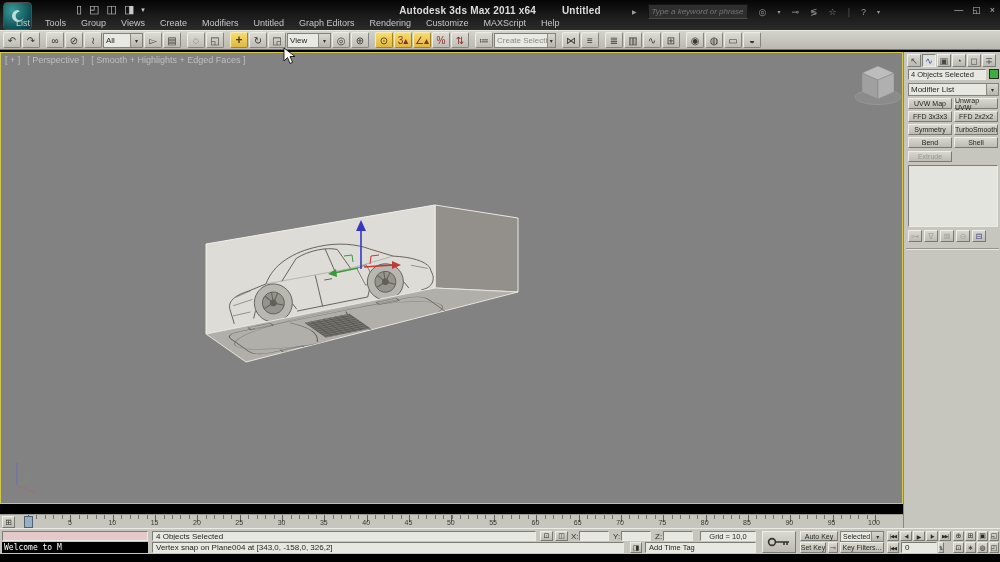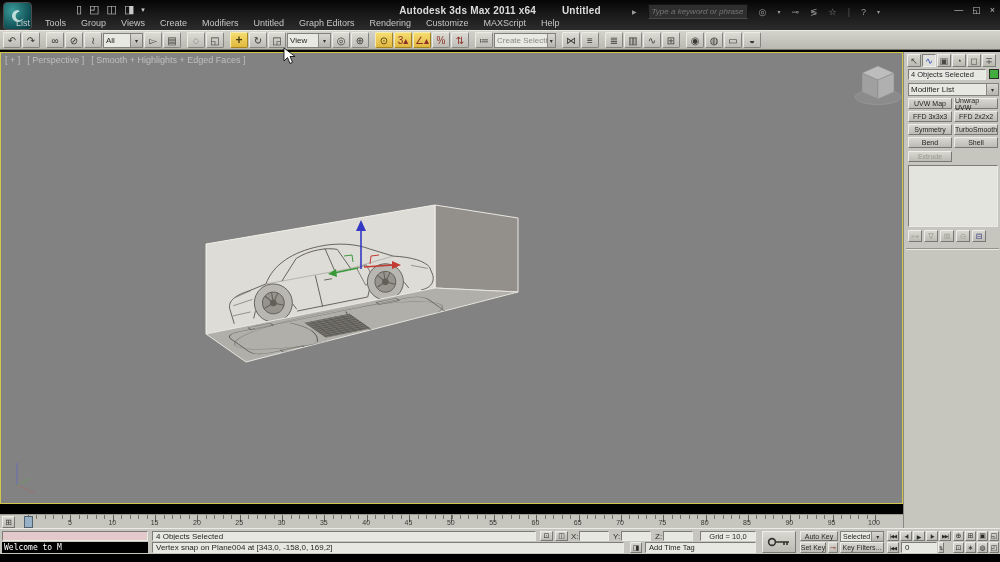--- a/index.html
+++ b/index.html
@@ -371,21 +371,21 @@
         <span>100</span>
       </div>
     <div class="tb-handle"></div>
   </div>
 
   <div class="statusbar">
     <div class="sb sunken" style="left:2px;top:2px;width:146px;height:10px;background:#e3c9c9;"></div>
     <div class="sb" style="left:2px;top:13px;width:146px;height:11px;background:#000;color:#fff;font-family:'DejaVu Sans Mono',monospace;font-size:8px;padding:1px 2px 0;">Welcome to M</div>
 
     <div class="sb sunken sbtxt" style="left:152px;top:2px;width:384px;height:10px;">4 Objects Selected</div>
-    <div class="sb sunken sbtxt" style="left:152px;top:13px;width:472px;height:11px;">Vertex snap on Plane004 at [343,0, -158,0, 169,2]</div>
+    <div class="sb sunken sbtxt" style="left:152px;top:13px;width:472px;height:11px;">Vertex snap on Plane004 at [343,0, -158,0, 326,2]</div>
 
     <span class="sb raised sbbtn" style="left:540px;top:2px;width:13px;height:10px;">⊡</span>
     <span class="sb raised sbbtn" style="left:555px;top:2px;width:13px;height:10px;">◫</span>
     <span class="sb sblbl" style="left:571px;top:3px;">X:</span>
     <span class="sb sunken" style="left:579px;top:2px;width:30px;height:10px;background:#e8e8e2;"></span>
     <span class="sb sblbl" style="left:613px;top:3px;">Y:</span>
     <span class="sb sunken" style="left:621px;top:2px;width:30px;height:10px;background:#e8e8e2;"></span>
     <span class="sb sblbl" style="left:655px;top:3px;">Z:</span>
     <span class="sb sunken" style="left:663px;top:2px;width:30px;height:10px;background:#e8e8e2;"></span>
     <span class="sb sunken sbbtn" style="left:700px;top:2px;width:56px;height:10px;font-size:7.5px;">Grid = 10,0</span>

